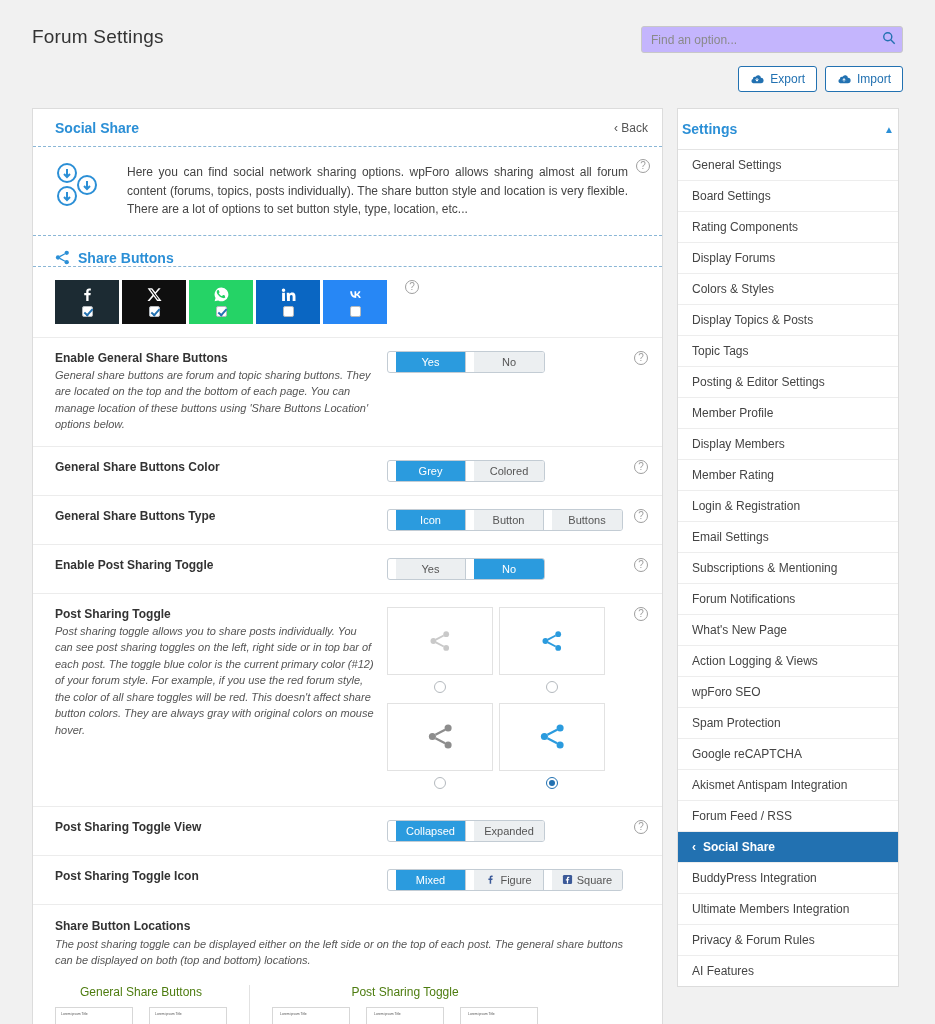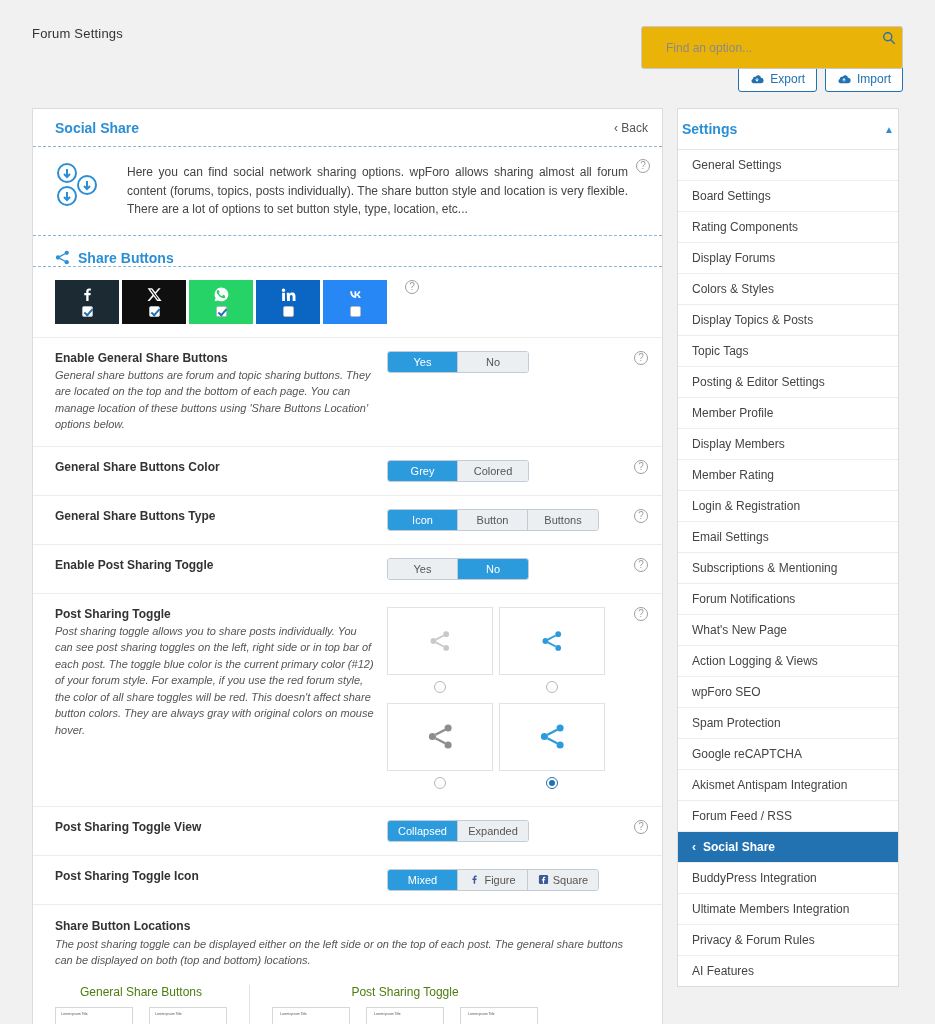--- a/index.html
+++ b/index.html
@@ -13,36 +13,36 @@
 
   
   .top-header {
     height: 80px;
     padding: 26px 32px 0 32px;
     display: flex;
     justify-content: space-between;
     align-items: flex-start;
   }
   .page-title {
-    font-size: 13px;
+    font-size: 19px;
     color: #333;
     font-weight: normal;
     letter-spacing: .2px;
   }
   .search-wrap {
     position: relative;
     width: 262px;
   }
   .search-input {
     width: 100%;
-    height: 43px;
+    height: 27px;
     border: 1px solid #c8c8c8;
     border-radius: 3px;
-    background: #eab308;
-    padding: 0 26px 0 24px;
+    background: #c4b5fd;
+    padding: 0 26px 0 9px;
     font-size: 12px;
     color: #555;
     outline: none;
     font-family: "Liberation Sans", sans-serif;
   }
   .search-input::placeholder { color: #8a8a8a; }
   .search-icon {
     position: absolute;
     right: 7px; top: 5px;
     width: 14px; height: 14px;
@@ -196,20 +196,21 @@
     line-height: 20px;
     text-align: center;
     background: #eceff1;
     color: #555;
     cursor: pointer;
     border-right: 1px solid #c3ccd4;
     display: inline-flex;
     align-items: center;
     justify-content: center;
     gap: 4px;
+    margin-left: 8px;
   }
   .seg span:last-child { border-right: none; }
   .seg span.on { background: #2b9bde; color: #fff; }
 
   
   .share-btns { display: flex; gap: 3px; }
   .sb {
     width: 64px; height: 44px;
     display: flex;
     flex-direction: column;

